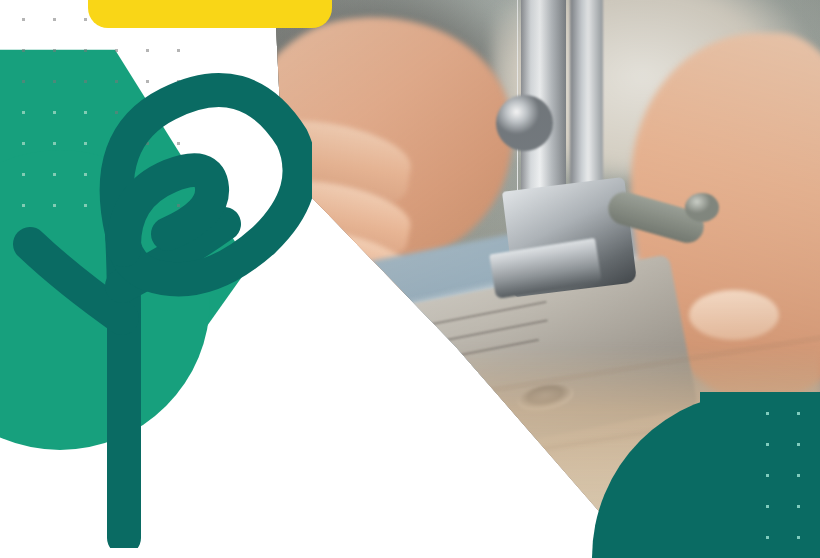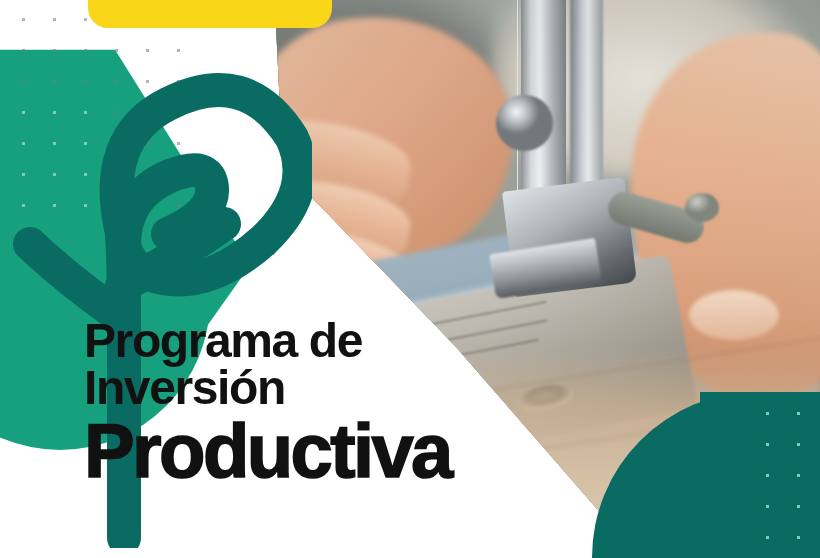--- a/index.html
+++ b/index.html
@@ -333,21 +333,16 @@
                Q242 196 196 216"></path>
     </g>
   </svg>
 
   <div class="yellow-tab"></div>
 
   <div class="teal-blob"></div>
   <div class="teal-blob-fill"></div>
   <div class="dots-br"></div>
 
-  <div class="headline">
-    <p class="hl-light">Programa de</p>
-    <p class="hl-light">Inversión</p>
-    <p class="hl-heavy">Productiva</p>
-  </div>
 
   <div class="subline"></div>
 
 </div>
 
 </body></html>

